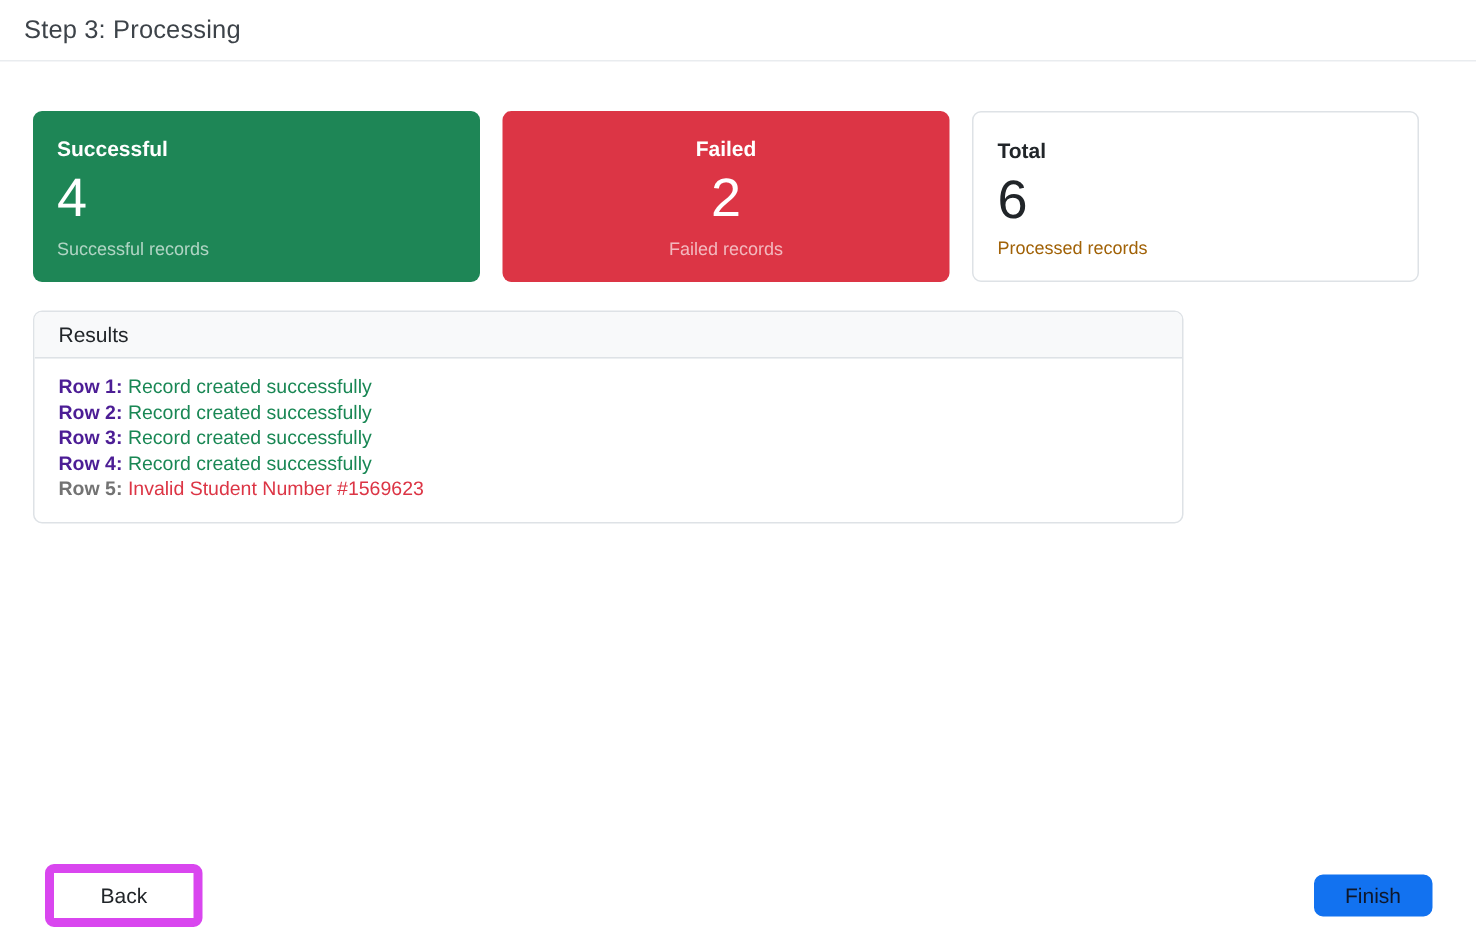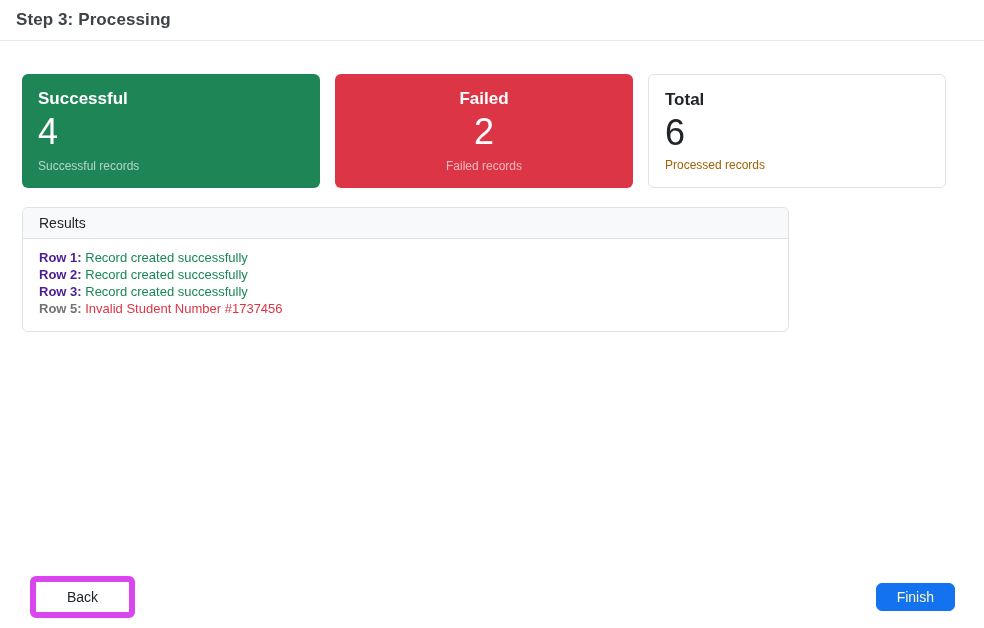--- a/index.html
+++ b/index.html
@@ -13,21 +13,21 @@
   }
   
   .page-header {
     height: 41px;
     padding: 10px 16px 0 16px;
     border-bottom: 1px solid #e9ecef;
     background: #fff;
   }
   .page-header h1 {
     font-size: 17px;
-    font-weight: 700;
+    font-weight: 400;
     color: #3d4349;
     letter-spacing: 0.1px;
   }
   
   .content {
     padding: 33px 0 0 22px;
     width: 947px;
   }
   
   .cards-row {
@@ -38,21 +38,21 @@
     width: 298px;
     height: 114px;
     border-radius: 6px;
     padding: 15px 16px;
     display: flex;
     flex-direction: column;
   }
   .card.success { background: #1e8656; color: #fff; }
   .card.danger  { background: #dc3545; color: #fff; align-items: center; }
   .card.neutral { background: #fff; color: #212529; border: 1px solid #dee2e6; }
-  .card-title { font-size: 17px; font-weight: 700; line-height: 20px; }
+  .card-title { font-size: 14px; font-weight: 700; line-height: 20px; }
   .card-value { font-size: 36px; font-weight: 300; line-height: 42px; margin-top: 2px; }
   .card-sub   { font-size: 12px; margin-top: auto; }
   .card.success .card-sub, .card.danger .card-sub { color: rgba(255,255,255,0.65); }
   .card.neutral .card-sub { color: #a16207; }
   
   .results-panel {
     margin-top: 19px;
     width: 767px;
     border: 1px solid #dee2e6;
     border-radius: 6px;
@@ -98,21 +98,21 @@
   }
   .btn-back {
     background: #fff;
     border: 6px solid #d946ef;
     color: #212529;
     padding: 5px 31px;
   }
   .btn-finish {
     background: #1272f0;
     border: 1px solid #1272f0;
-    color: #fef9c3;
+    color: #0f172a;
     padding: 3px 20px;
   }
 </style>
 </head>
 <body>
 
 <header class="page-header">
   <h1>Step 3: Processing</h1>
 </header>
 
@@ -144,23 +144,27 @@
         <span>Record created successfully</span>
       </div>
       <div class="result-row success">
         <span class="row-prefix">Row 2:</span>
         <span>Record created successfully</span>
       </div>
       <div class="result-row success">
         <span class="row-prefix">Row 3:</span>
         <span>Record created successfully</span>
       </div>
+      <div class="result-row success">
+        <span class="row-prefix">Row 4:</span>
+        <span>Record created successfully</span>
+      </div>
       <div class="result-row danger">
         <span class="row-prefix">Row 5:</span>
-        <span>Invalid Student Number #1737456</span>
+        <span>Invalid Student Number #1569623</span>
       </div>
     </div>
   </section>
 
 </main>
 
 <div class="footer">
   <button class="btn btn-back">Back</button>
   <button class="btn btn-finish">Finish</button>
 </div>

